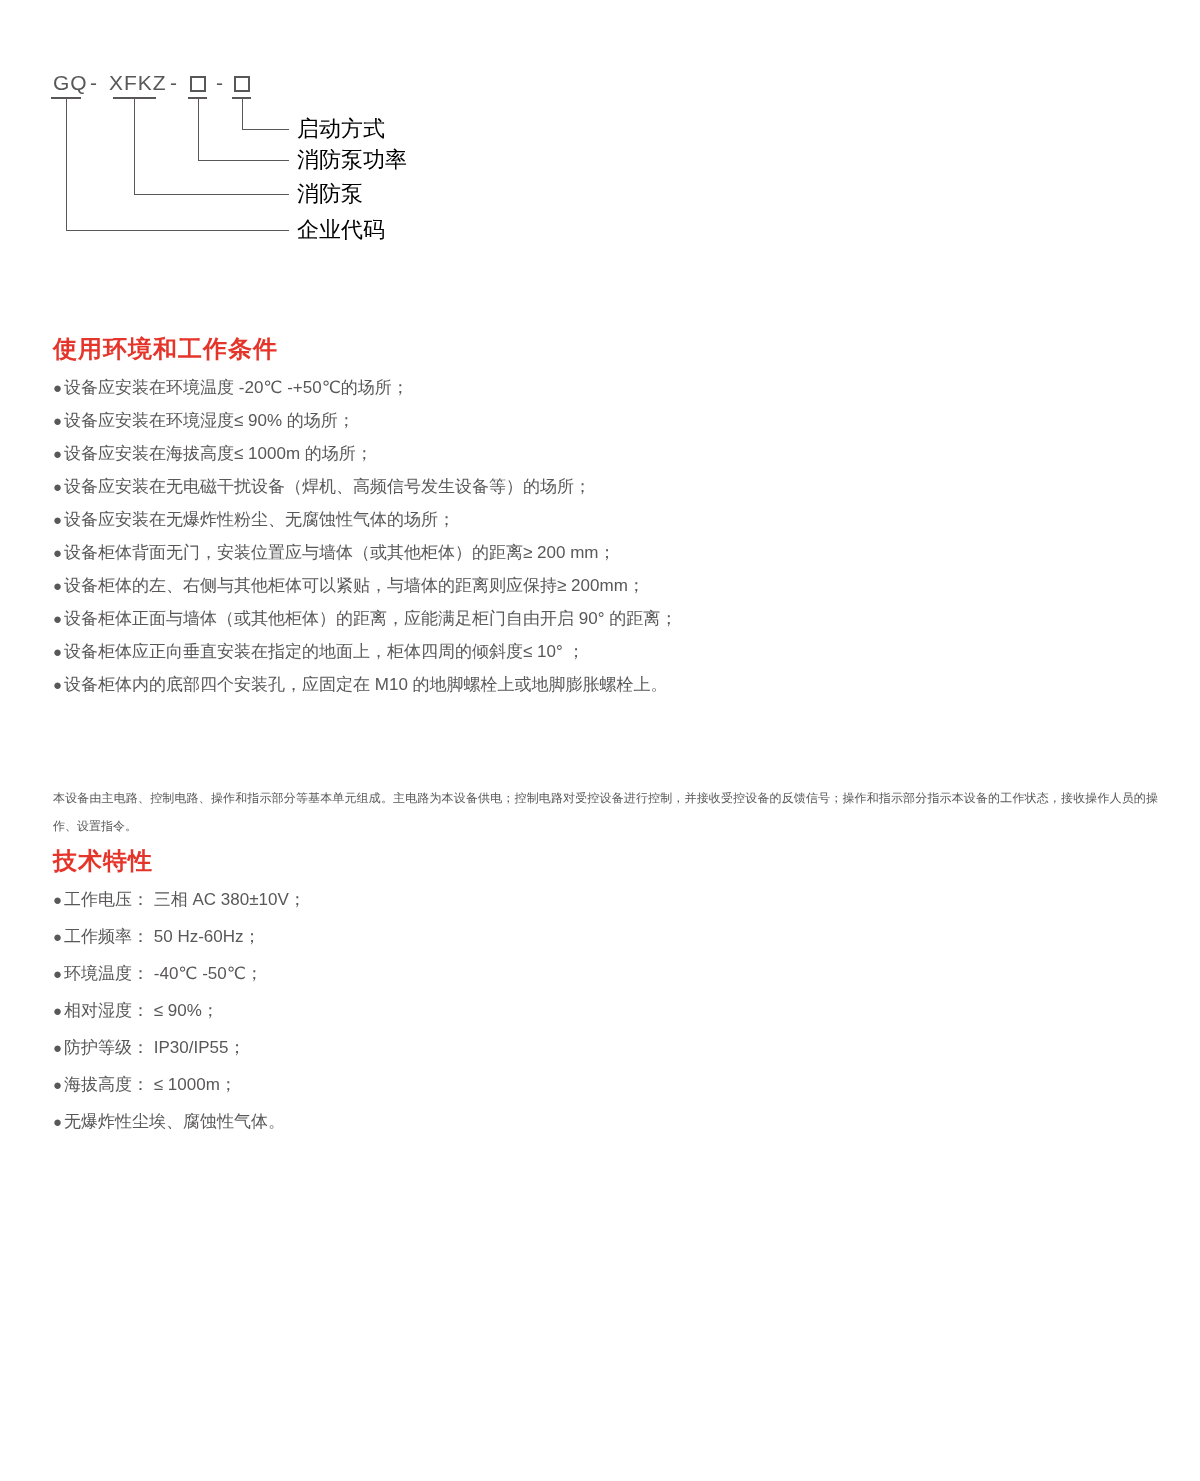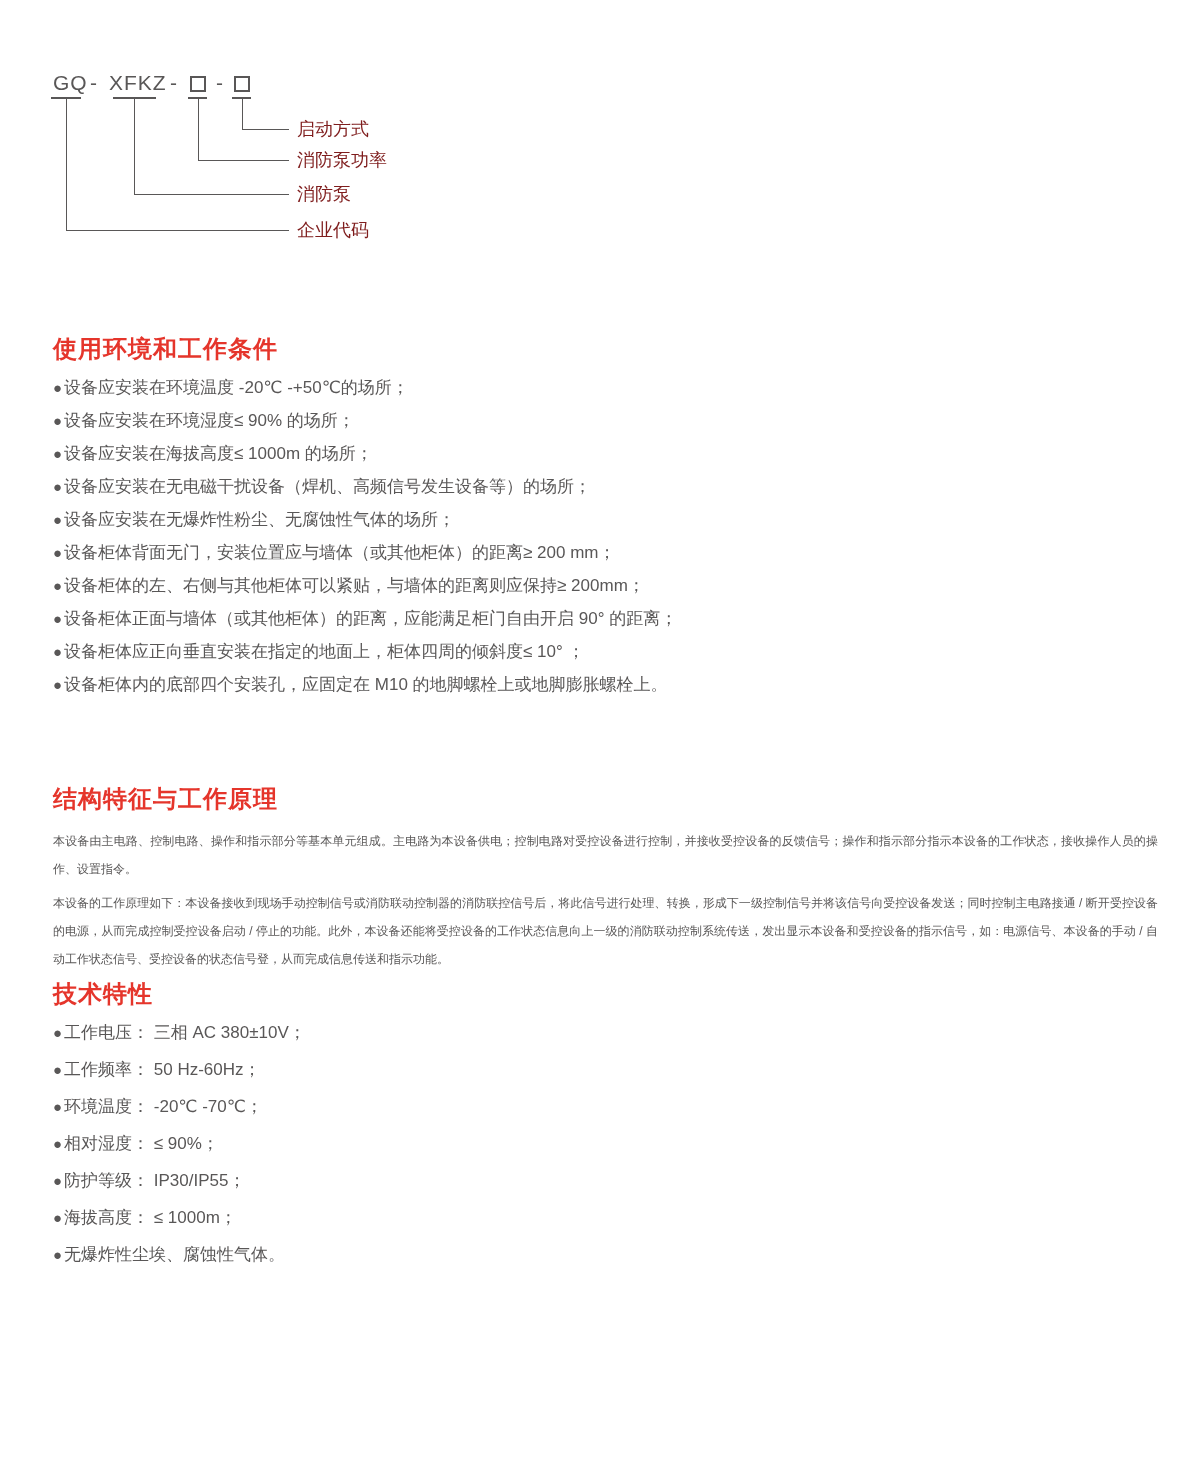--- a/index.html
+++ b/index.html
@@ -74,23 +74,23 @@
     border-left: 1.5px solid #595757;
     border-bottom: 1.5px solid #595757;
   }
   .c-1 { left: 189px; top: 28px; width: 46px;  height: 30px; }
   .c-2 { left: 145px; top: 28px; width: 90px;  height: 61px; }
   .c-3 { left: 81px;  top: 28px; width: 154px; height: 95px; }
   .c-4 { left: 13px;  top: 28px; width: 222px; height: 131px; }
   .dlabel {
     position: absolute;
     left: 244px;
-    font-size: 18px;
+    font-size: 22px;
     line-height: 22px;
-    color: #7f1d1d;
+    color: #000000;
     white-space: nowrap;
   }
   .l-1 { top: 47px; }
   .l-2 { top: 78px; }
   .l-3 { top: 112px; }
   .l-4 { top: 148px; }
 
   
   .sec-env { margin-top: 85px; }
   .sec-structure { margin-top: 90px; }
@@ -172,31 +172,29 @@
       <li><span class="dot">●</span><span class="btxt">设备应安装在无爆炸性粉尘、无腐蚀性气体的场所；</span></li>
       <li><span class="dot">●</span><span class="btxt">设备柜体背面无门，安装位置应与墙体（或其他柜体）的距离≥ 200 mm；</span></li>
       <li><span class="dot">●</span><span class="btxt">设备柜体的左、右侧与其他柜体可以紧贴，与墙体的距离则应保持≥ 200mm；</span></li>
       <li><span class="dot">●</span><span class="btxt">设备柜体正面与墙体（或其他柜体）的距离，应能满足柜门自由开启 90° 的距离；</span></li>
       <li><span class="dot">●</span><span class="btxt">设备柜体应正向垂直安装在指定的地面上，柜体四周的倾斜度≤ 10° ；</span></li>
       <li><span class="dot">●</span><span class="btxt">设备柜体内的底部四个安装孔，应固定在 M10 的地脚螺栓上或地脚膨胀螺栓上。</span></li>
     </ul>
   </section>
 
   <section class="sec sec-structure">
-    <h2 class="heading">结构特征与工作原理</h2>
     <p>本设备由主电路、控制电路、操作和指示部分等基本单元组成。主电路为本设备供电；控制电路对受控设备进行控制，并接收受控设备的反馈信号；操作和指示部分指示本设备的工作状态，接收操作人员的操作、设置指令。</p>
-    <p>本设备的工作原理如下：本设备接收到现场手动控制信号或消防联动控制器的消防联控信号后，将此信号进行处理、转换，形成下一级控制信号并将该信号向受控设备发送；同时控制主电路接通 / 断开受控设备的电源，从而完成控制受控设备启动 / 停止的功能。此外，本设备还能将受控设备的工作状态信息向上一级的消防联动控制系统传送，发出显示本设备和受控设备的指示信号，如：电源信号、本设备的手动 / 自动工作状态信号、受控设备的状态信号登，从而完成信息传送和指示功能。</p>
   </section>
 
   <section class="sec sec-tech">
     <h2 class="heading">技术特性</h2>
     <ul class="bullets tech">
       <li><span class="dot">●</span><span class="btxt">工作电压： 三相 AC 380±10V；</span></li>
       <li><span class="dot">●</span><span class="btxt">工作频率： 50 Hz-60Hz；</span></li>
-      <li><span class="dot">●</span><span class="btxt">环境温度： -20℃ -70℃；</span></li>
+      <li><span class="dot">●</span><span class="btxt">环境温度： -40℃ -50℃；</span></li>
       <li><span class="dot">●</span><span class="btxt">相对湿度： ≤ 90%；</span></li>
       <li><span class="dot">●</span><span class="btxt">防护等级： IP30/IP55；</span></li>
       <li><span class="dot">●</span><span class="btxt">海拔高度： ≤ 1000m；</span></li>
       <li><span class="dot">●</span><span class="btxt">无爆炸性尘埃、腐蚀性气体。</span></li>
     </ul>
   </section>
 
 </div>
 
 </body></html>

